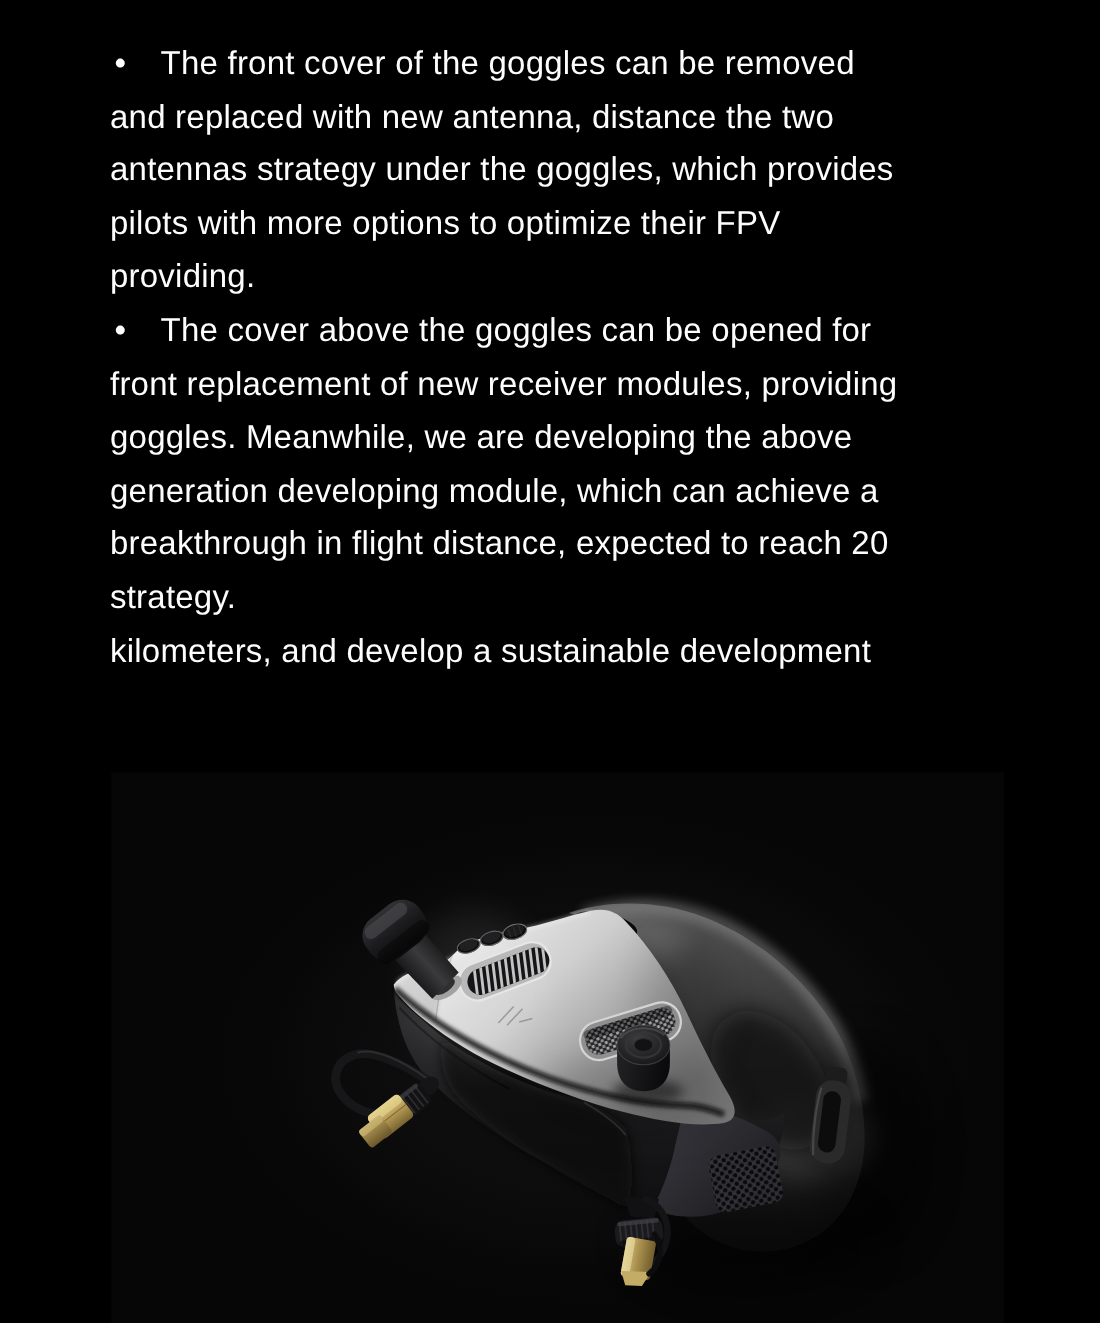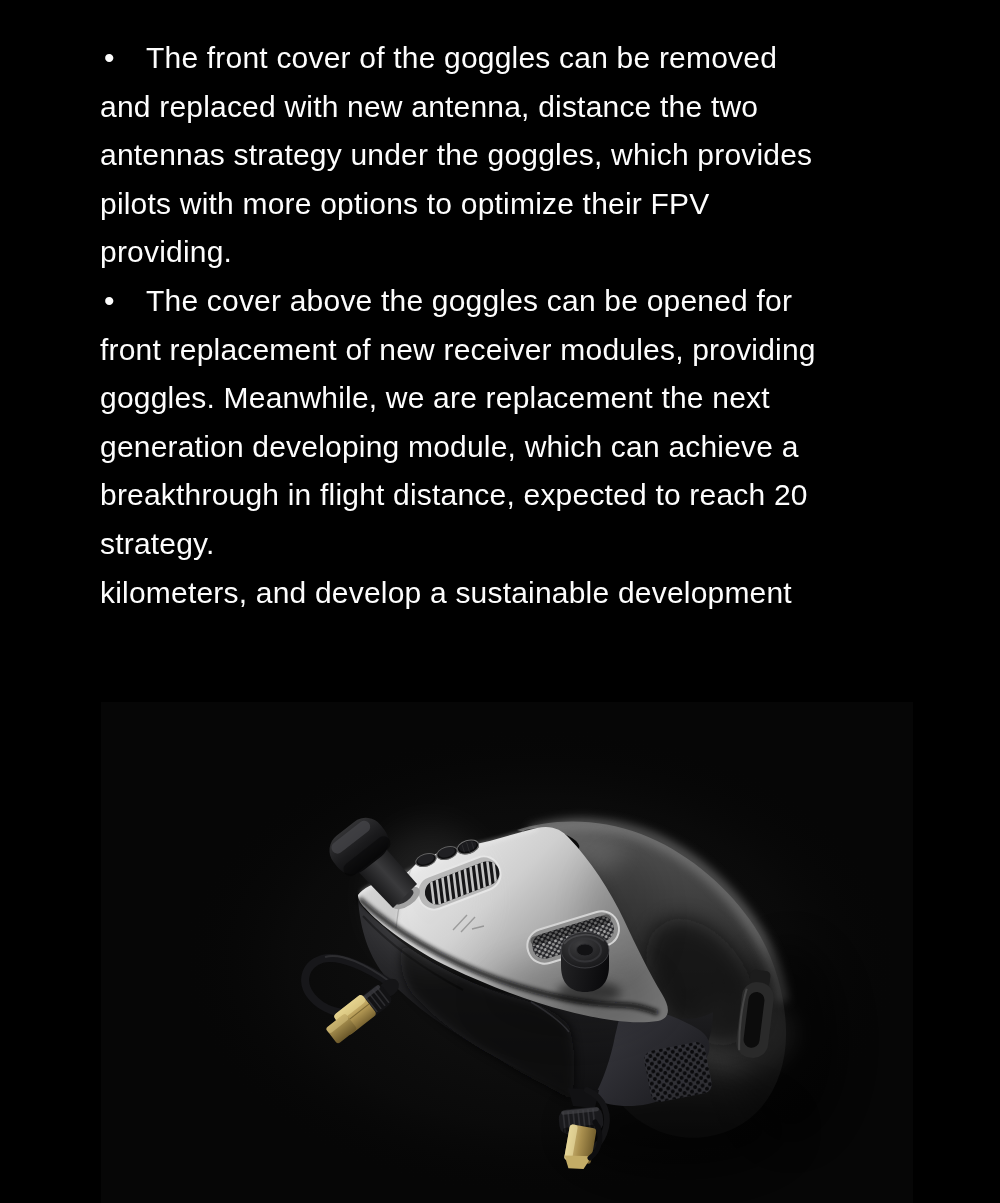--- a/index.html
+++ b/index.html
@@ -28,21 +28,21 @@
     <p class="para">
       <span class="line"><span class="bullet">•</span><span>The front cover of the goggles can be removed</span></span>
       <span class="line">and replaced with new antenna, distance the two</span>
       <span class="line">antennas strategy under the goggles, which provides</span>
       <span class="line">pilots with more options to optimize their FPV</span>
       <span class="line">providing.</span>
     </p>
     <p class="para">
       <span class="line"><span class="bullet">•</span><span>The cover above the goggles can be opened for</span></span>
       <span class="line">front replacement of new receiver modules, providing</span>
-      <span class="line">goggles. Meanwhile, we are replacement the next</span>
+      <span class="line">goggles. Meanwhile, we are developing the above</span>
       <span class="line">generation developing module, which can achieve a</span>
       <span class="line">breakthrough in flight distance, expected to reach 20</span>
       <span class="line">strategy.</span>
       <span class="line">kilometers, and develop a sustainable development</span>
     </p>
   </div>
 
   <figure class="figure">
     <svg viewBox="0 0 812 501" width="812" height="501">
       <defs>

